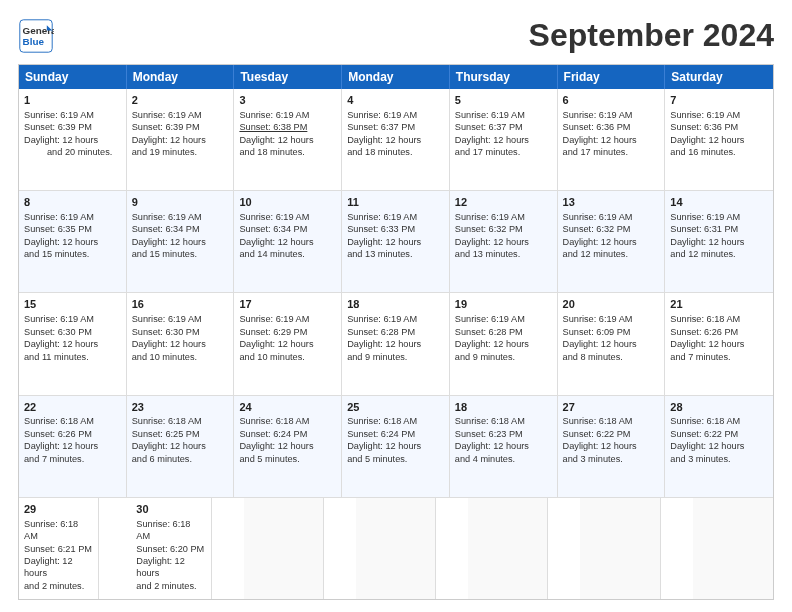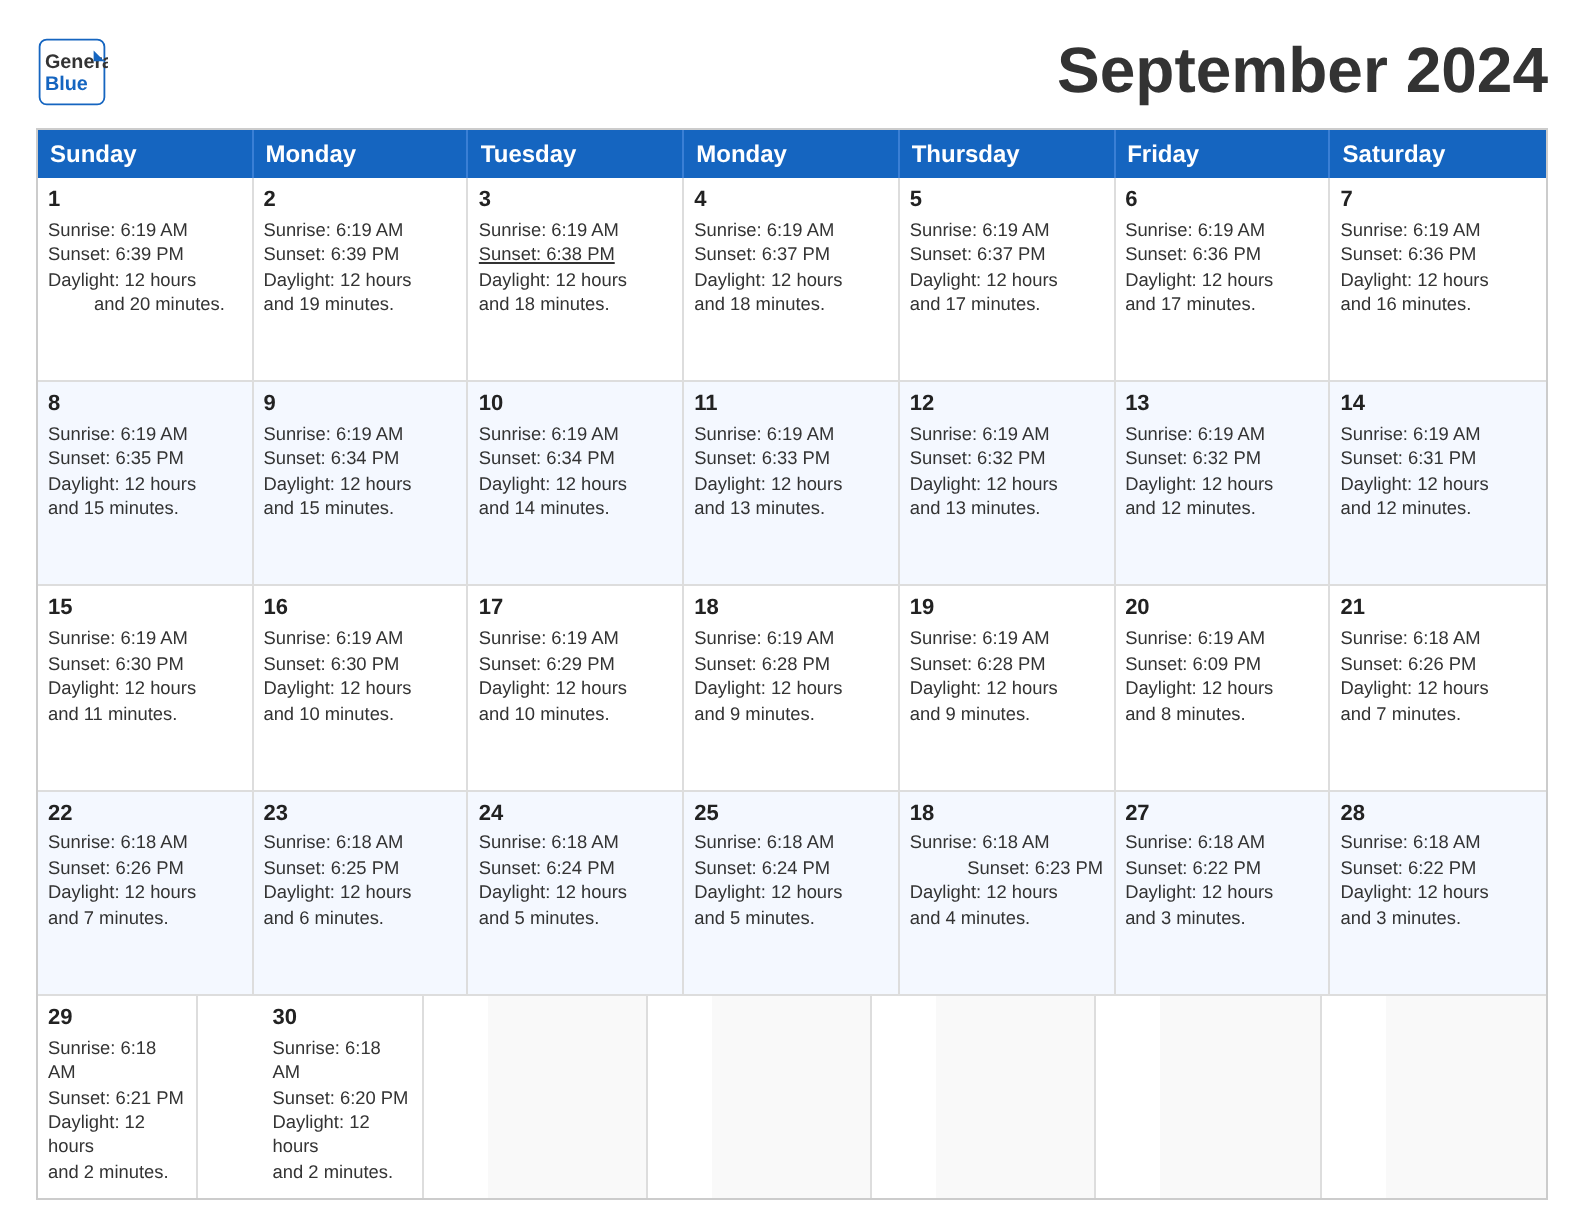--- a/index.html
+++ b/index.html
@@ -307,21 +307,21 @@
           <div class="cal-cell">
             <span class="day-num">25</span>
             <span style="display: block;">Sunrise: 6:18 AM</span>
             <span style="display: block;">Sunset: 6:24 PM</span>
             <span style="display: block;">Daylight: 12 hours</span>
             <span style="display: block;">and 5 minutes.</span>
           </div>
           <div class="cal-cell">
             <span class="day-num">18</span>
             <span style="display: block;">Sunrise: 6:18 AM</span>
-            <span style="display: block; text-align: right;">Sunset: 6:23 PM</span>
+            <span style="display: block;">Sunset: 6:23 PM</span>
             <span style="display: block;">Daylight: 12 hours</span>
             <span style="display: block;">and 4 minutes.</span>
           </div>
           <div class="cal-cell">
             <span class="day-num">27</span>
             <span style="display: block;">Sunrise: 6:18 AM</span>
             <span style="display: block;">Sunset: 6:22 PM</span>
             <span style="display: block;">Daylight: 12 hours</span>
             <span style="display: block;">and 3 minutes.</span>
           </div>

